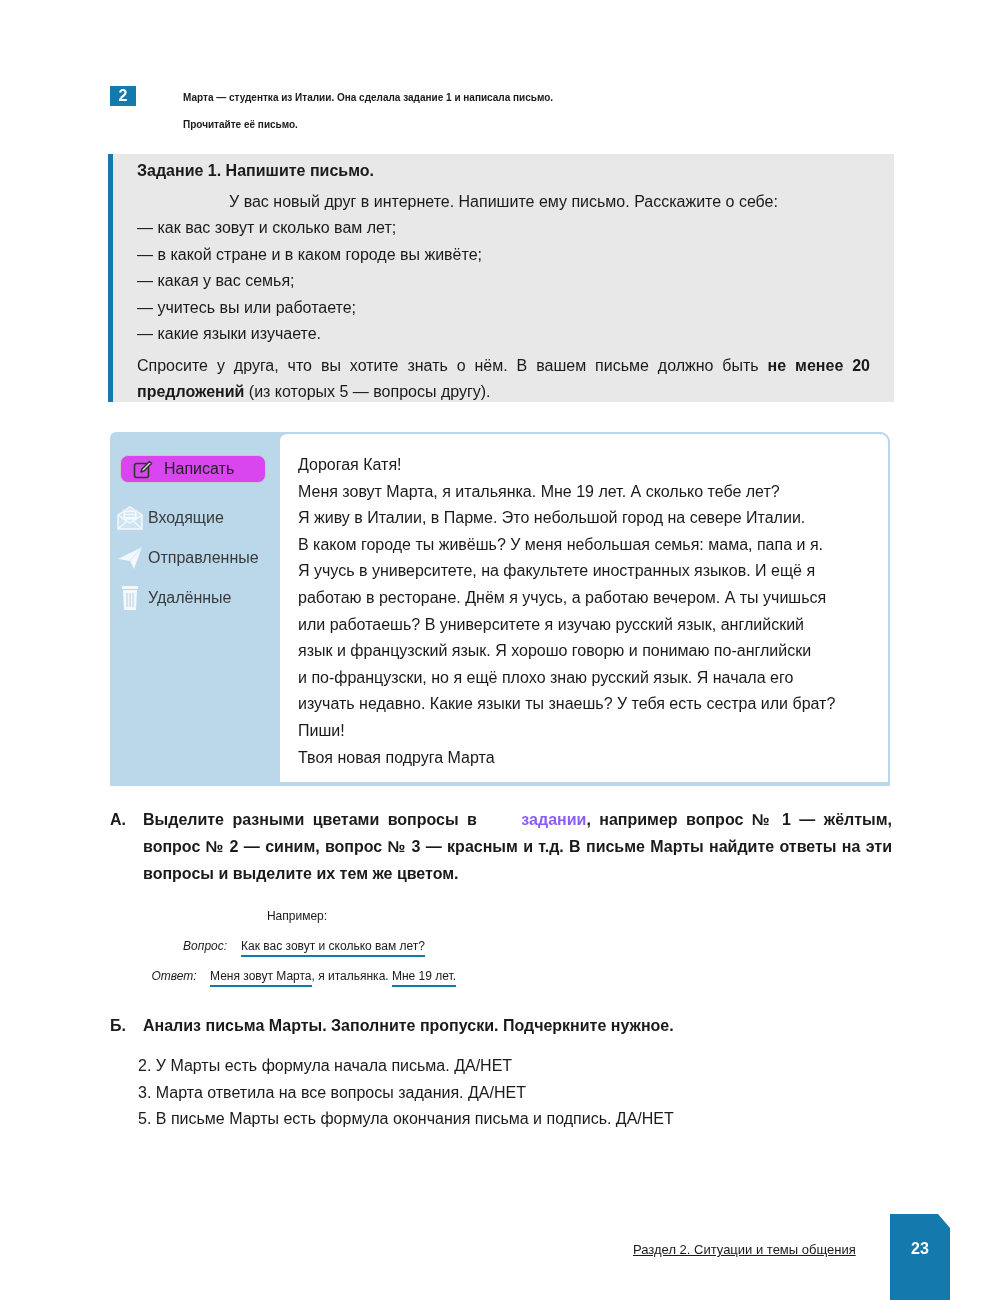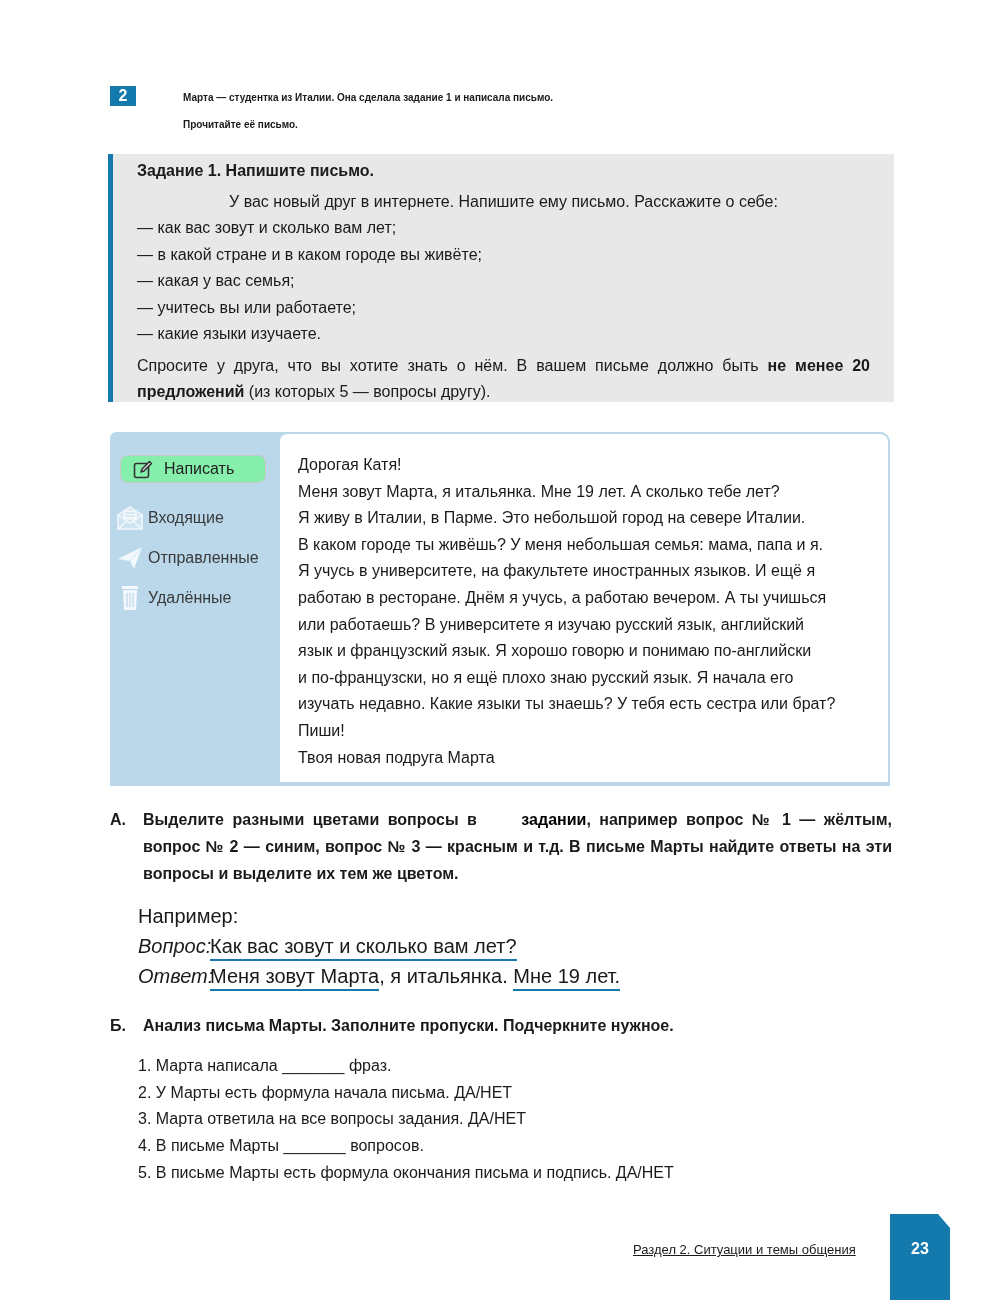--- a/index.html
+++ b/index.html
@@ -29,38 +29,38 @@
     left: 110px; top: 432px; width: 780px; height: 354px; background: #bad8ea;
     border-radius: 6px 10px 0 0; box-sizing: border-box;
   }
   .mail-body {
     left: 280px; top: 432px; width: 610px; height: 352px; background: #ffffff;
     border: 2px solid #bad8ea; border-radius: 8px 10px 0 0; box-sizing: border-box;
     border-left: none; padding: 18px 18px 0 18px; font-size: 16px; line-height: 26.6px;
   }
   .mail-body .line { white-space: nowrap; }
   .compose {
-    left: 120px; top: 455px; width: 146px; height: 28px; background: #86efac;
+    left: 120px; top: 455px; width: 146px; height: 28px; background: #d946ef;
     border: 1px solid #c7c7c7; border-radius: 8px; box-sizing: border-box;
     font-size: 16px; color: #222; line-height: 26px;
   }
   .compose .lbl { position: absolute; left: 43px; top: 0; }
   .compose .ico { position: absolute; left: 12px; top: 4px; }
   .nav-item { left: 114px; font-size: 16px; color: #3a3a3a; height: 26px; line-height: 26px; }
   .nav-item .ico { position: absolute; left: 2px; top: 0; }
   .nav-item .lbl { position: absolute; left: 34px; top: 0; white-space: nowrap; }
 
   .secA {
     left: 110px; top: 806px; width: 782px; font-size: 16px; line-height: 27px; font-weight: bold;
   }
   .secA .letter { position: absolute; left: 0; top: 0; }
   .secA .text { margin-left: 33px; text-align: justify; }
-  .secA .link { color: #000000; margin-left: 36px; }
+  .secA .link { color: #8b5cf6; margin-left: 36px; }
 
-  .example { left: 138px; top: 901px; font-size: 20px; line-height: 30px; }
+  .example { left: 138px; top: 901px; font-size: 12px; line-height: 30px; text-align: center; }
   .example .row { position: relative; height: 30px; white-space: nowrap; }
   .example .it { font-style: italic; display: inline-block; width: 72px; }
   .ul { border-bottom: 2px solid #1479ad; padding-bottom: 2px; }
 
   .secB { left: 110px; top: 1012px; font-size: 16px; line-height: 27px; font-weight: bold; white-space: nowrap; }
   .secB .letter { position: absolute; left: 0; top: 0; }
   .secB .text { margin-left: 33px; }
 
   .list { left: 138px; top: 1053px; font-size: 16px; line-height: 26.7px; }
   .list .item { white-space: nowrap; }
@@ -166,22 +166,20 @@
   <div class="row"><span class="it">Вопрос:</span><span class="ul">Как вас зовут и сколько вам лет?</span></div>
   <div class="row"><span class="it">Ответ:</span><span class="ul">Меня зовут Марта</span><span>, я итальянка. </span><span class="ul">Мне 19 лет.</span></div>
 </div>
 
 <div class="abs secB">
   <span class="letter">Б.</span>
   <div class="text">Анализ письма Марты. Заполните пропуски. Подчеркните нужное.</div>
 </div>
 
 <div class="abs list">
-  <div class="item">1. Марта написала _______ фраз.</div>
   <div class="item">2. У Марты есть формула начала письма.  ДА/НЕТ</div>
   <div class="item">3. Марта ответила на все вопросы задания.  ДА/НЕТ</div>
-  <div class="item">4. В письме Марты _______ вопросов.</div>
   <div class="item">5. В письме Марты есть формула окончания письма и подпись.  ДА/НЕТ</div>
 </div>
 
 <div class="abs footer-text">Раздел 2. Ситуации и темы общения</div>
 <div class="abs page-tab"></div>
 <div class="abs page-num">23</div>
 
 </body></html>

